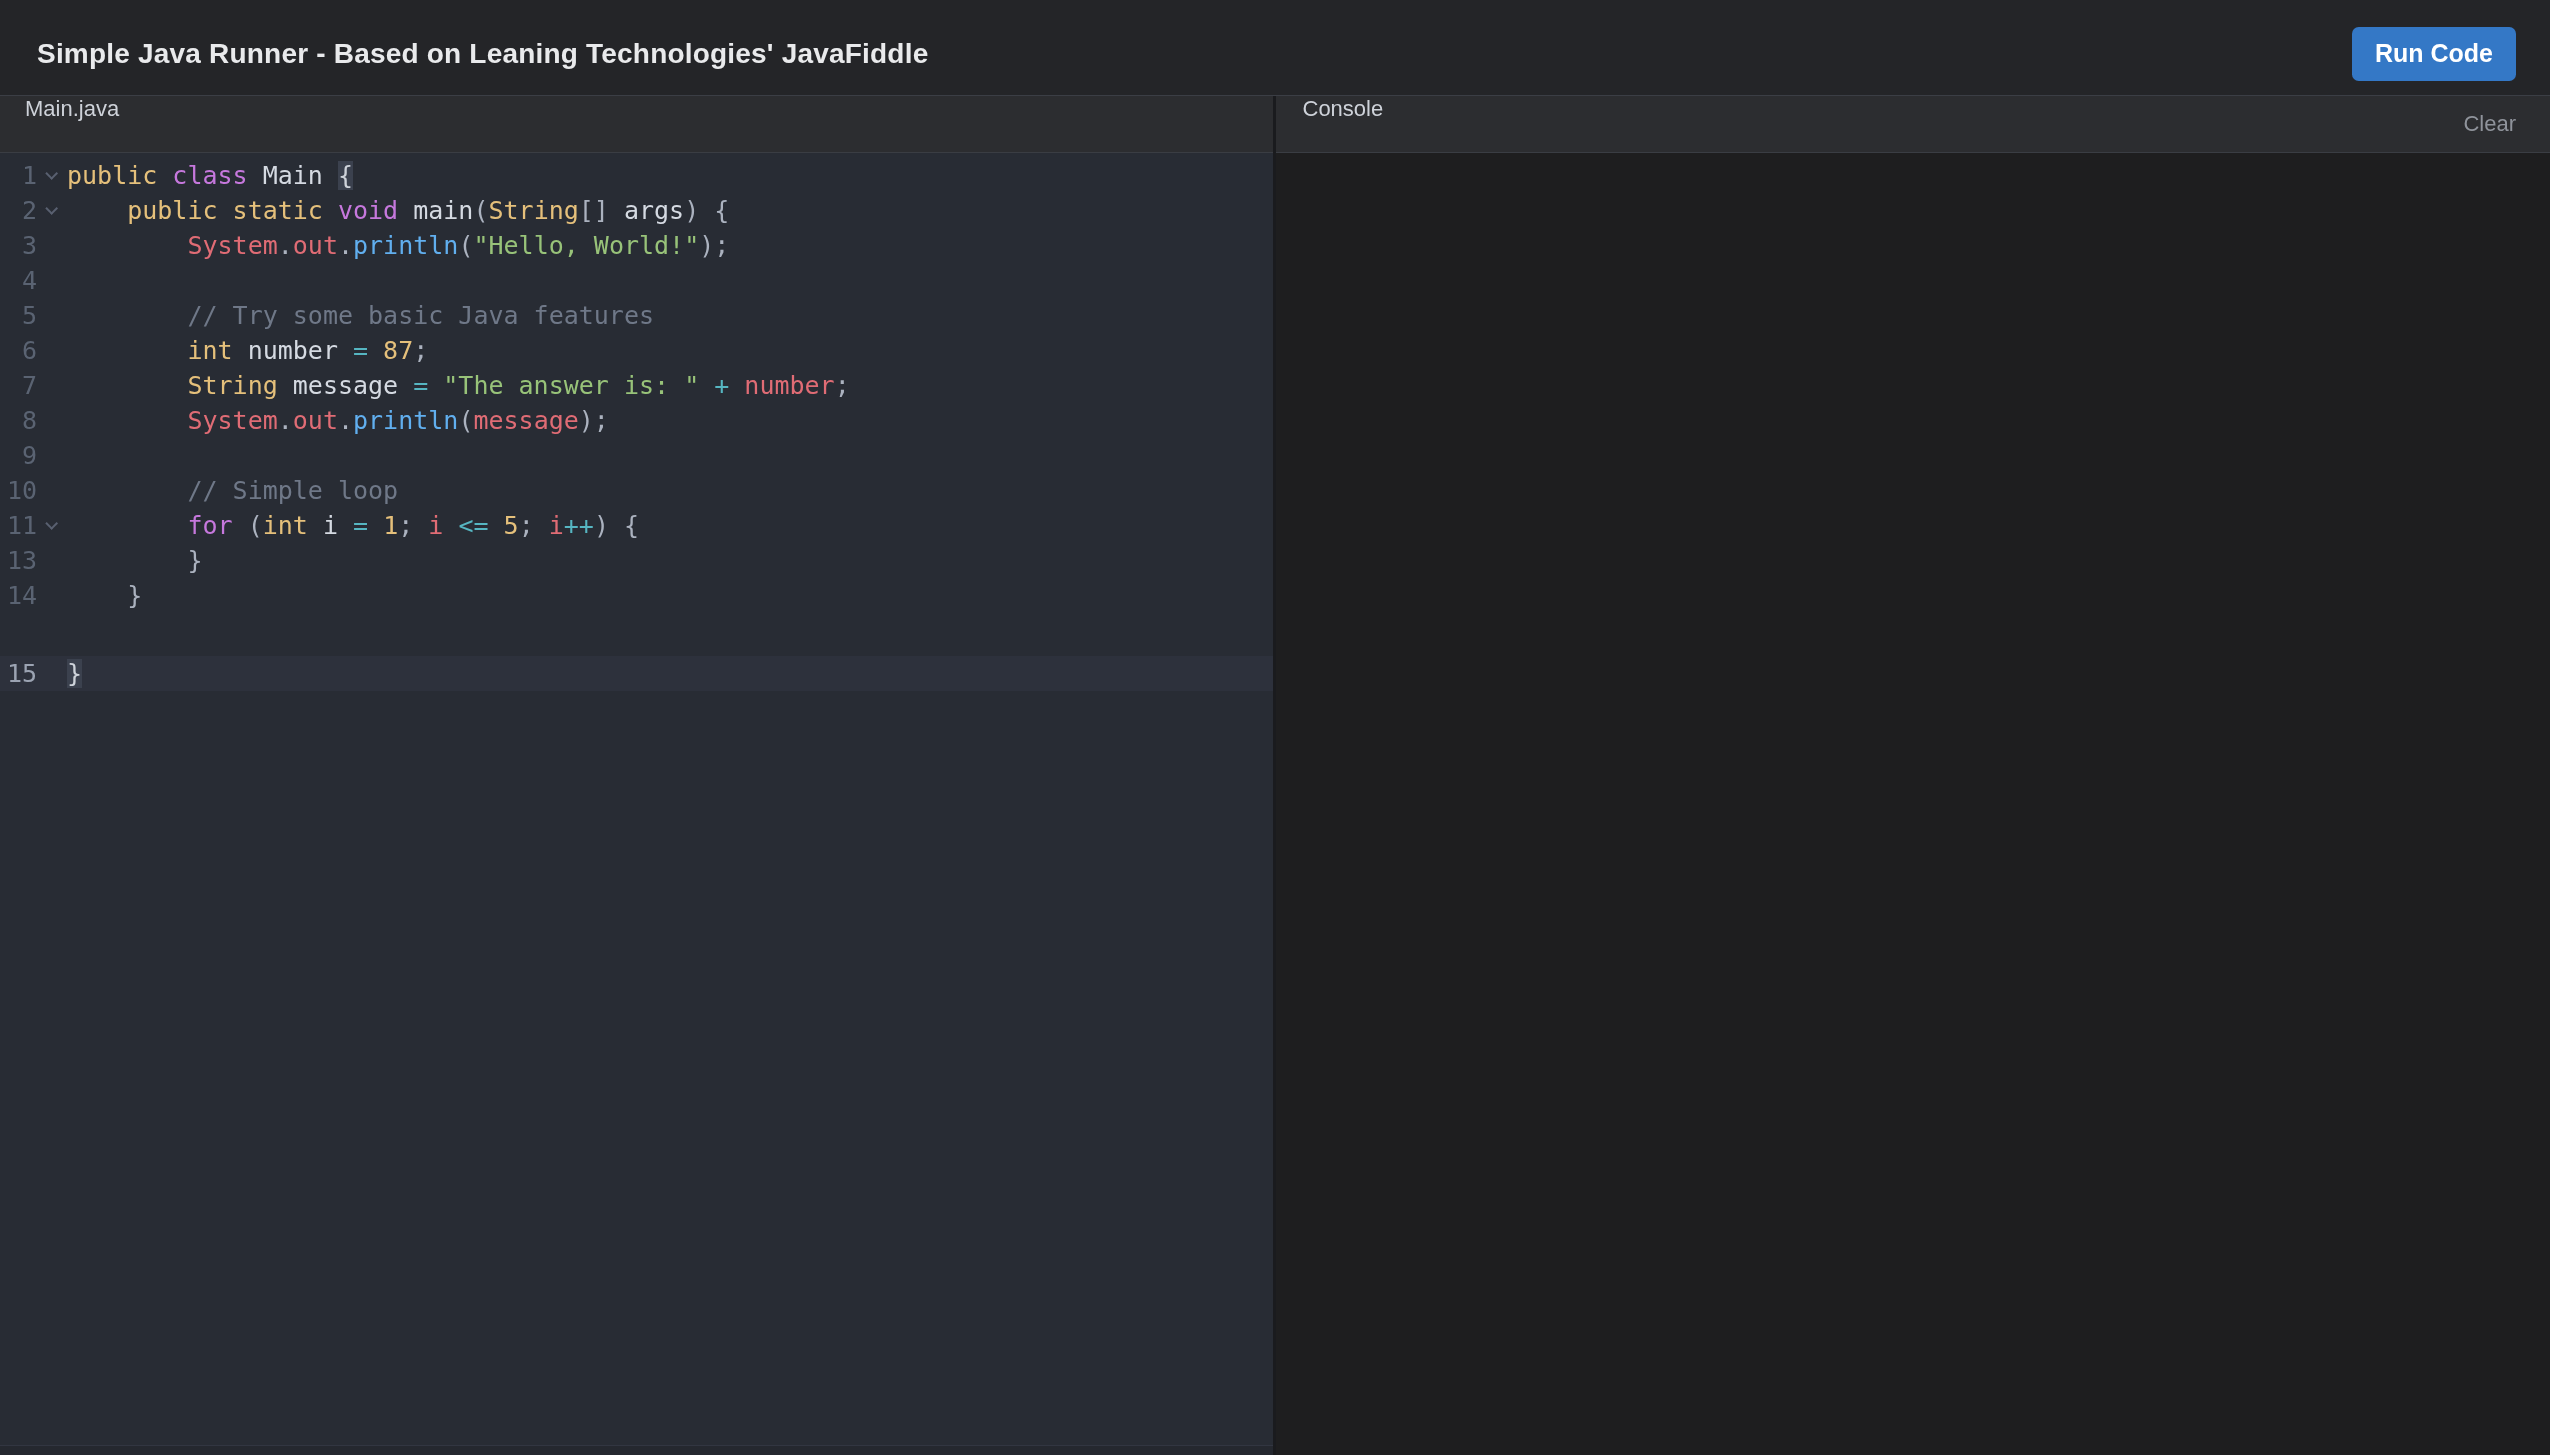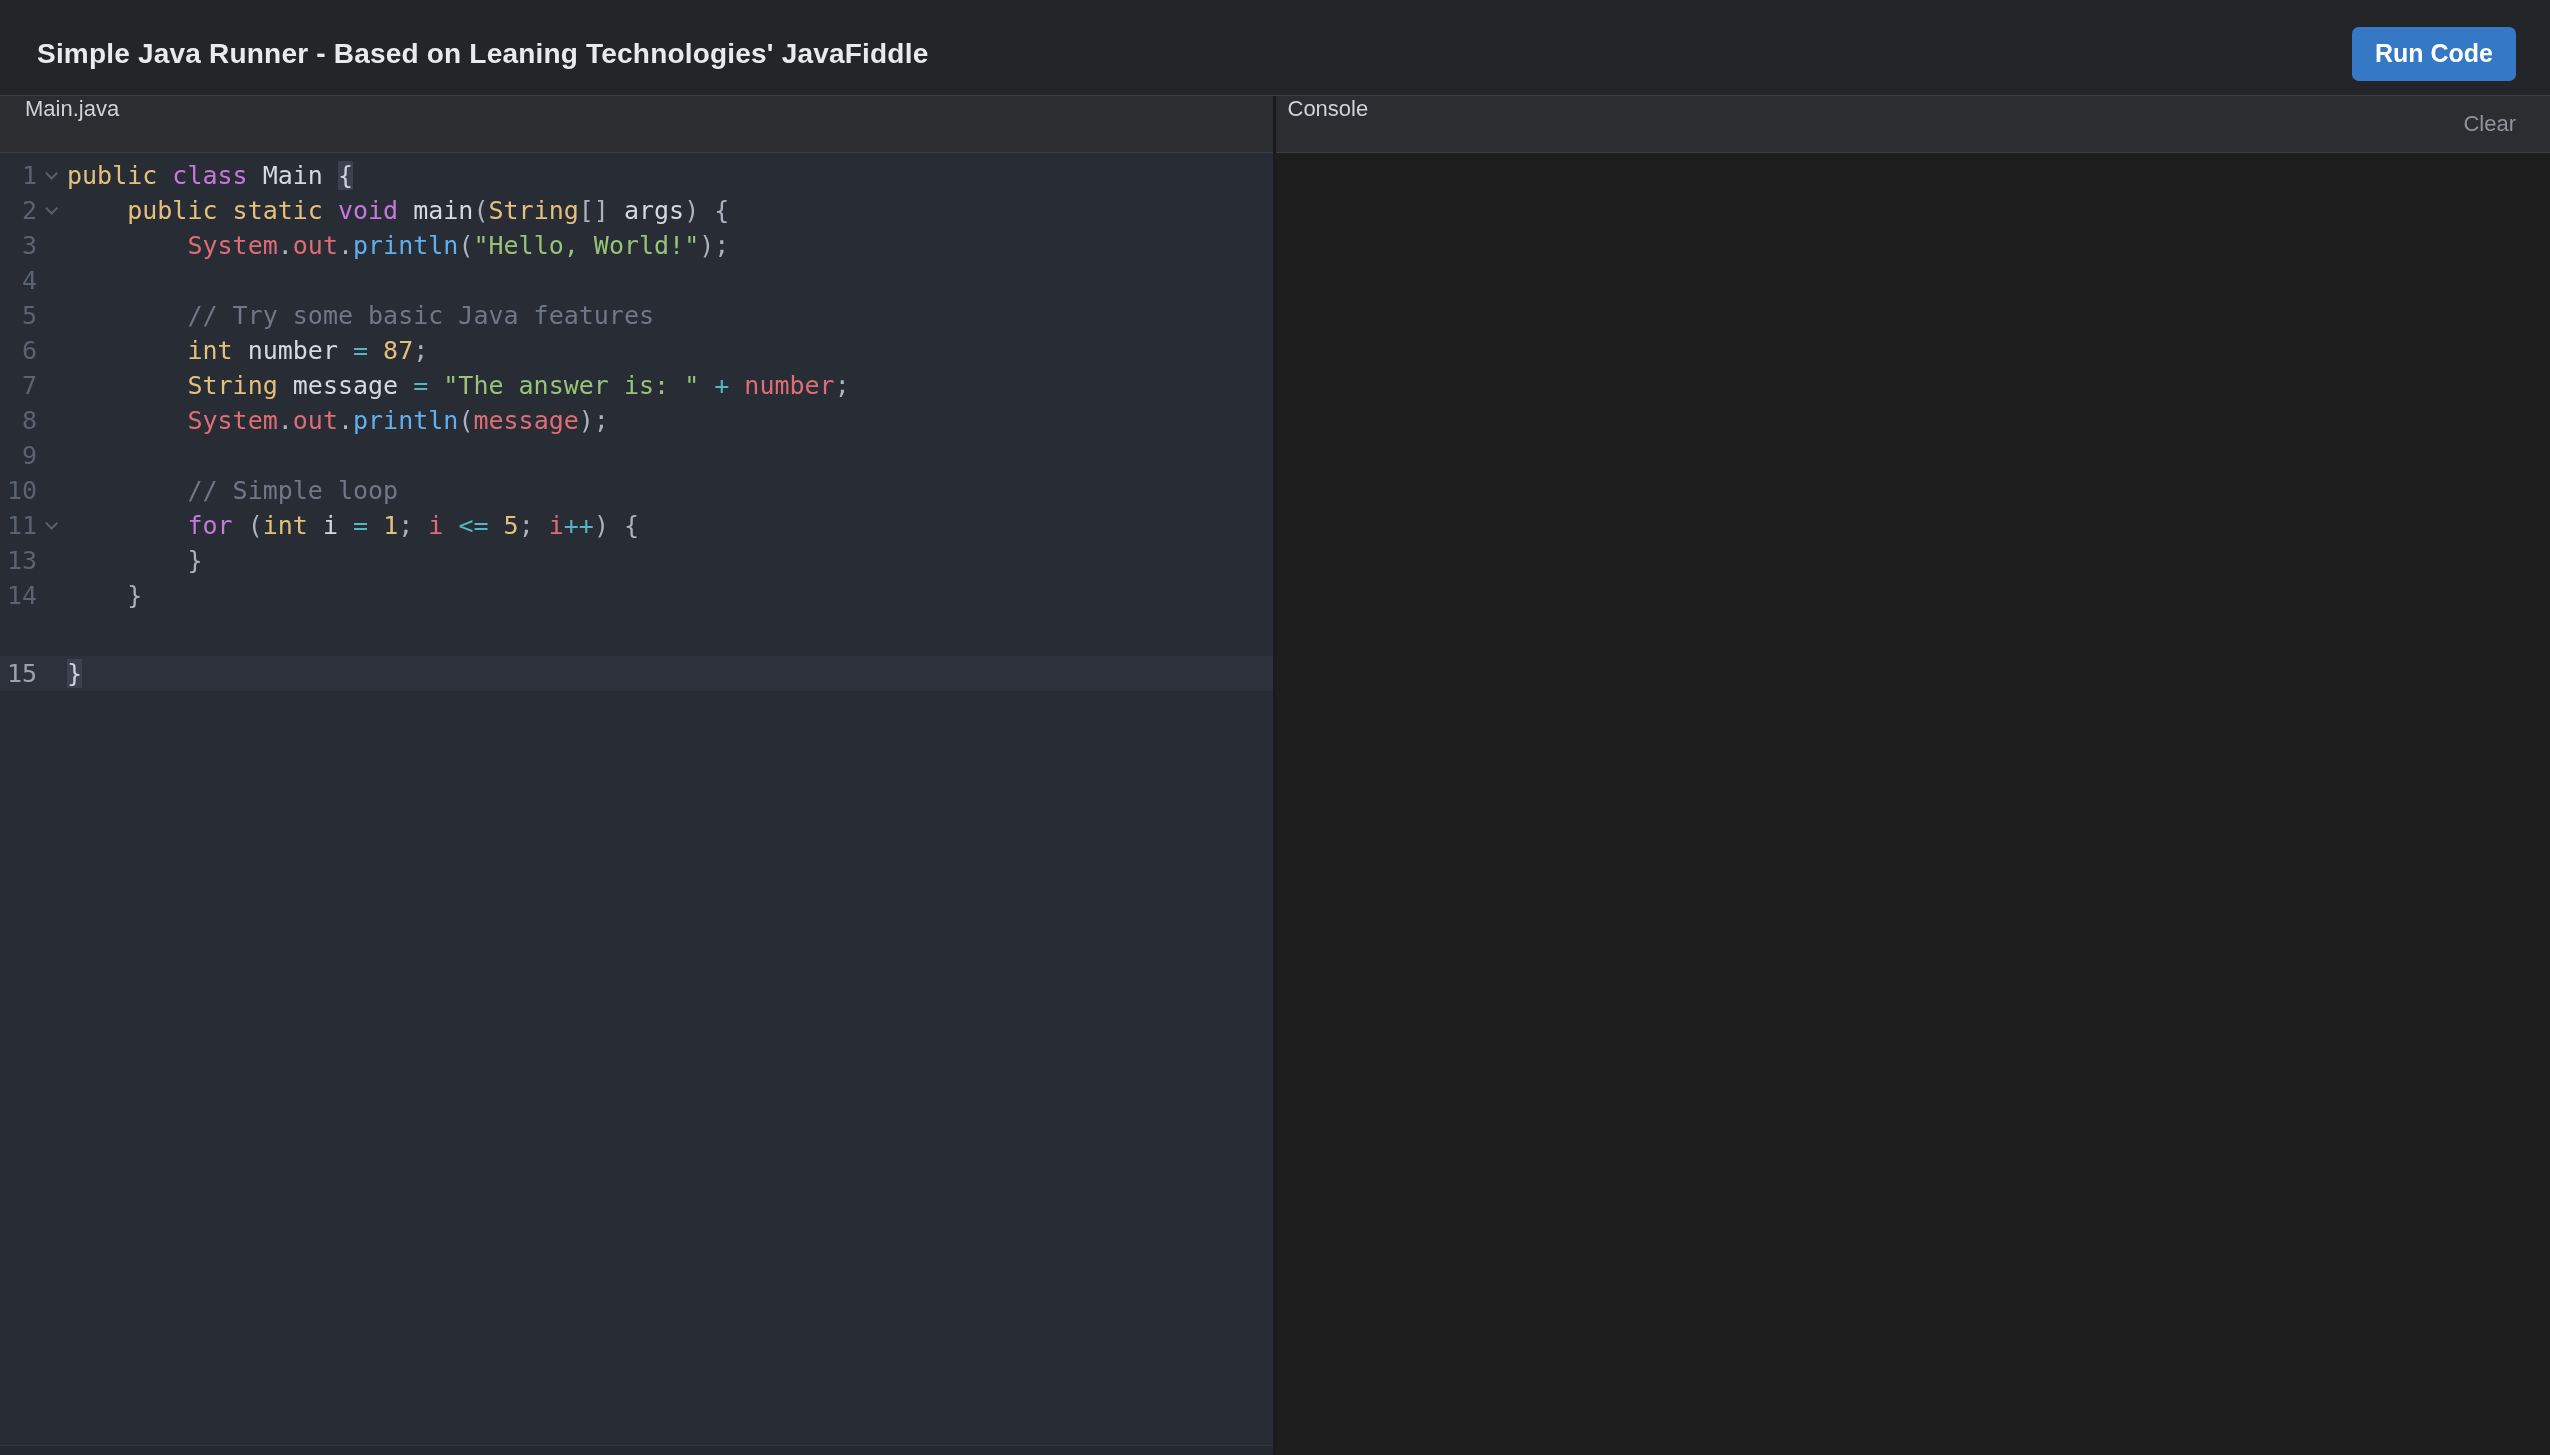--- a/index.html
+++ b/index.html
@@ -27,21 +27,21 @@
   .left-pane  { width:1273px; flex:0 0 auto; display:flex; flex-direction:column; min-height:0; }
   .divider    { width:2.5px; background:#1a1b1e; }
   .right-pane { flex:1; display:flex; flex-direction:column; min-height:0; }
 
   .tabbar, .console-bar {
     height:57px; flex:0 0 auto; background:#2c2d30;
     border-bottom:1.7px solid #3a3d43;
     display:flex; 
   }
   .tabbar { padding:0 25px; }
-  .console-bar { justify-content:space-between; padding:0 34px 0 12px; }
+  .console-bar { justify-content:space-between; padding:0 34px 0 27px; }
   .bar-label { font-size:22px; color:#ced2d9; }
   .clear-btn {
     font-family:inherit; font-size:22px; color:#8f939b;
     background:none; border:none; cursor:pointer;
   }
 
   
   .editor {
     flex:1; min-height:0; position:relative; overflow:hidden;
     background:#282c34;

